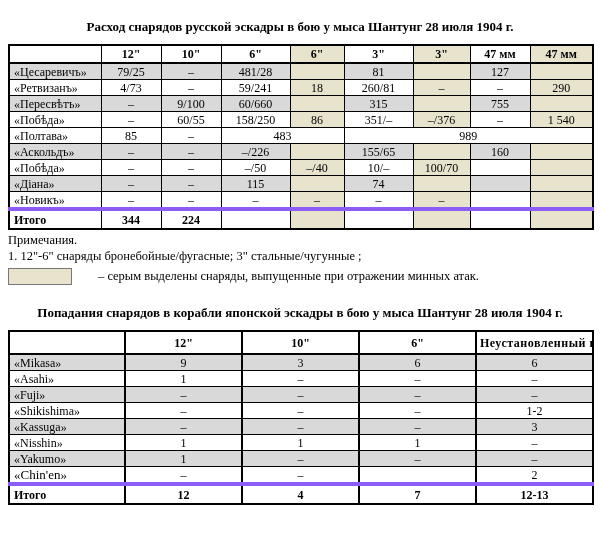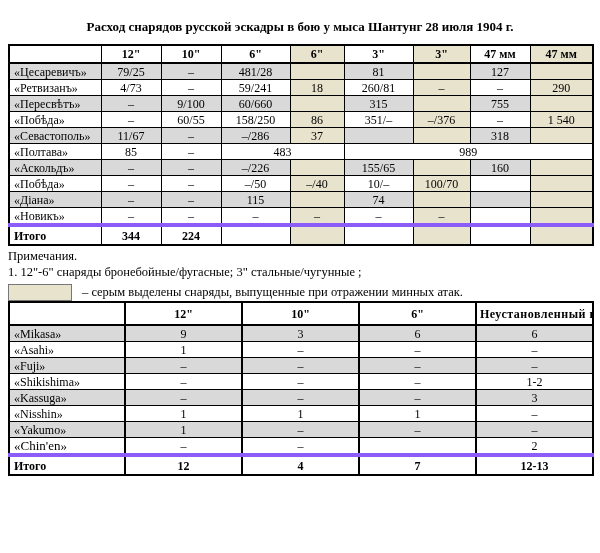--- a/index.html
+++ b/index.html
@@ -29,21 +29,21 @@
   .t1 td.beige, .t1 th.beige { background:#e8e3cd; }
   tr.total { border-top:4px solid #8b5cf6; }
   tr.total td { font-weight:bold; height:17px; }
   
   .t2 th, .t2 td { border-left:2px solid #000; border-right:2px solid #000; }
   .t2 thead th { height:21px; }
   .t2 th.small-h { font-size:12px; letter-spacing:0.5px; }
   .t2 tr.small td.label { font-size:13px; }
   .notes { font-size:12.5px; line-height:1.24; margin-top:3px; width:584px; }
   .notes p { margin:0; }
-  .legend { display:flex; align-items:center; margin-top:4px; }
+  .legend { display:flex; align-items:center; margin-top:4px;gap:16px; }
   .legend .swatch {
     width:62px; height:15px; background:#e8e3cd;
     border:1px solid #777; margin-right:10px; flex:0 0 auto;
   }
   .legend .legend-text { font-size:12.5px; }
   .title2 { margin-top:20px; margin-bottom:9px; }
 </style>
 </head>
 <body>
 
@@ -114,31 +114,20 @@
           <td class="label">«Побѣда»</td>
           <td>–</td>
           <td>60/55</td>
           <td>158/250</td>
           <td class="beige">86</td>
           <td>351/–</td>
           <td class="beige">–/376</td>
           <td>–</td>
           <td class="beige">1 540</td>
         </tr>
-        <tr class="grey">
-          <td class="label">«Севастополь»</td>
-          <td>11/67</td>
-          <td>–</td>
-          <td>–/286</td>
-          <td class="beige">37</td>
-          <td></td>
-          <td class="beige"></td>
-          <td>318</td>
-          <td class="beige"></td>
-        </tr>
         <tr>
           <td class="label">«Полтава»</td>
           <td>85</td>
           <td>–</td>
           <td colspan="2">483</td>
           <td colspan="4">989</td>
         </tr>
         <tr class="grey">
           <td class="label">«Аскольдъ»</td>
           <td>–</td>
@@ -199,20 +188,21 @@
 
   <div class="notes">
     <p>Примечания.</p>
     <p>1. 12"-6" снаряды бронебойные/фугасные; 3" стальные/чугунные ;</p>
     <div class="legend">
       <span class="swatch"></span>
       <span class="legend-text">–  серым выделены снаряды, выпущенные при отражении минных атак.</span>
     </div>
   </div>
 
+  <div class="doc-title title2">Попадания снарядов в корабли японской эскадры в бою у мыса Шантунг 28 июля 1904 г.</div>
 
   <table class="t2">
     <colgroup>
       <col style="width:116px">
         <col style="width:117px">
         <col style="width:117px">
       <col style="width:117px">
         <col style="width:117px">
     </colgroup>
     <thead>

